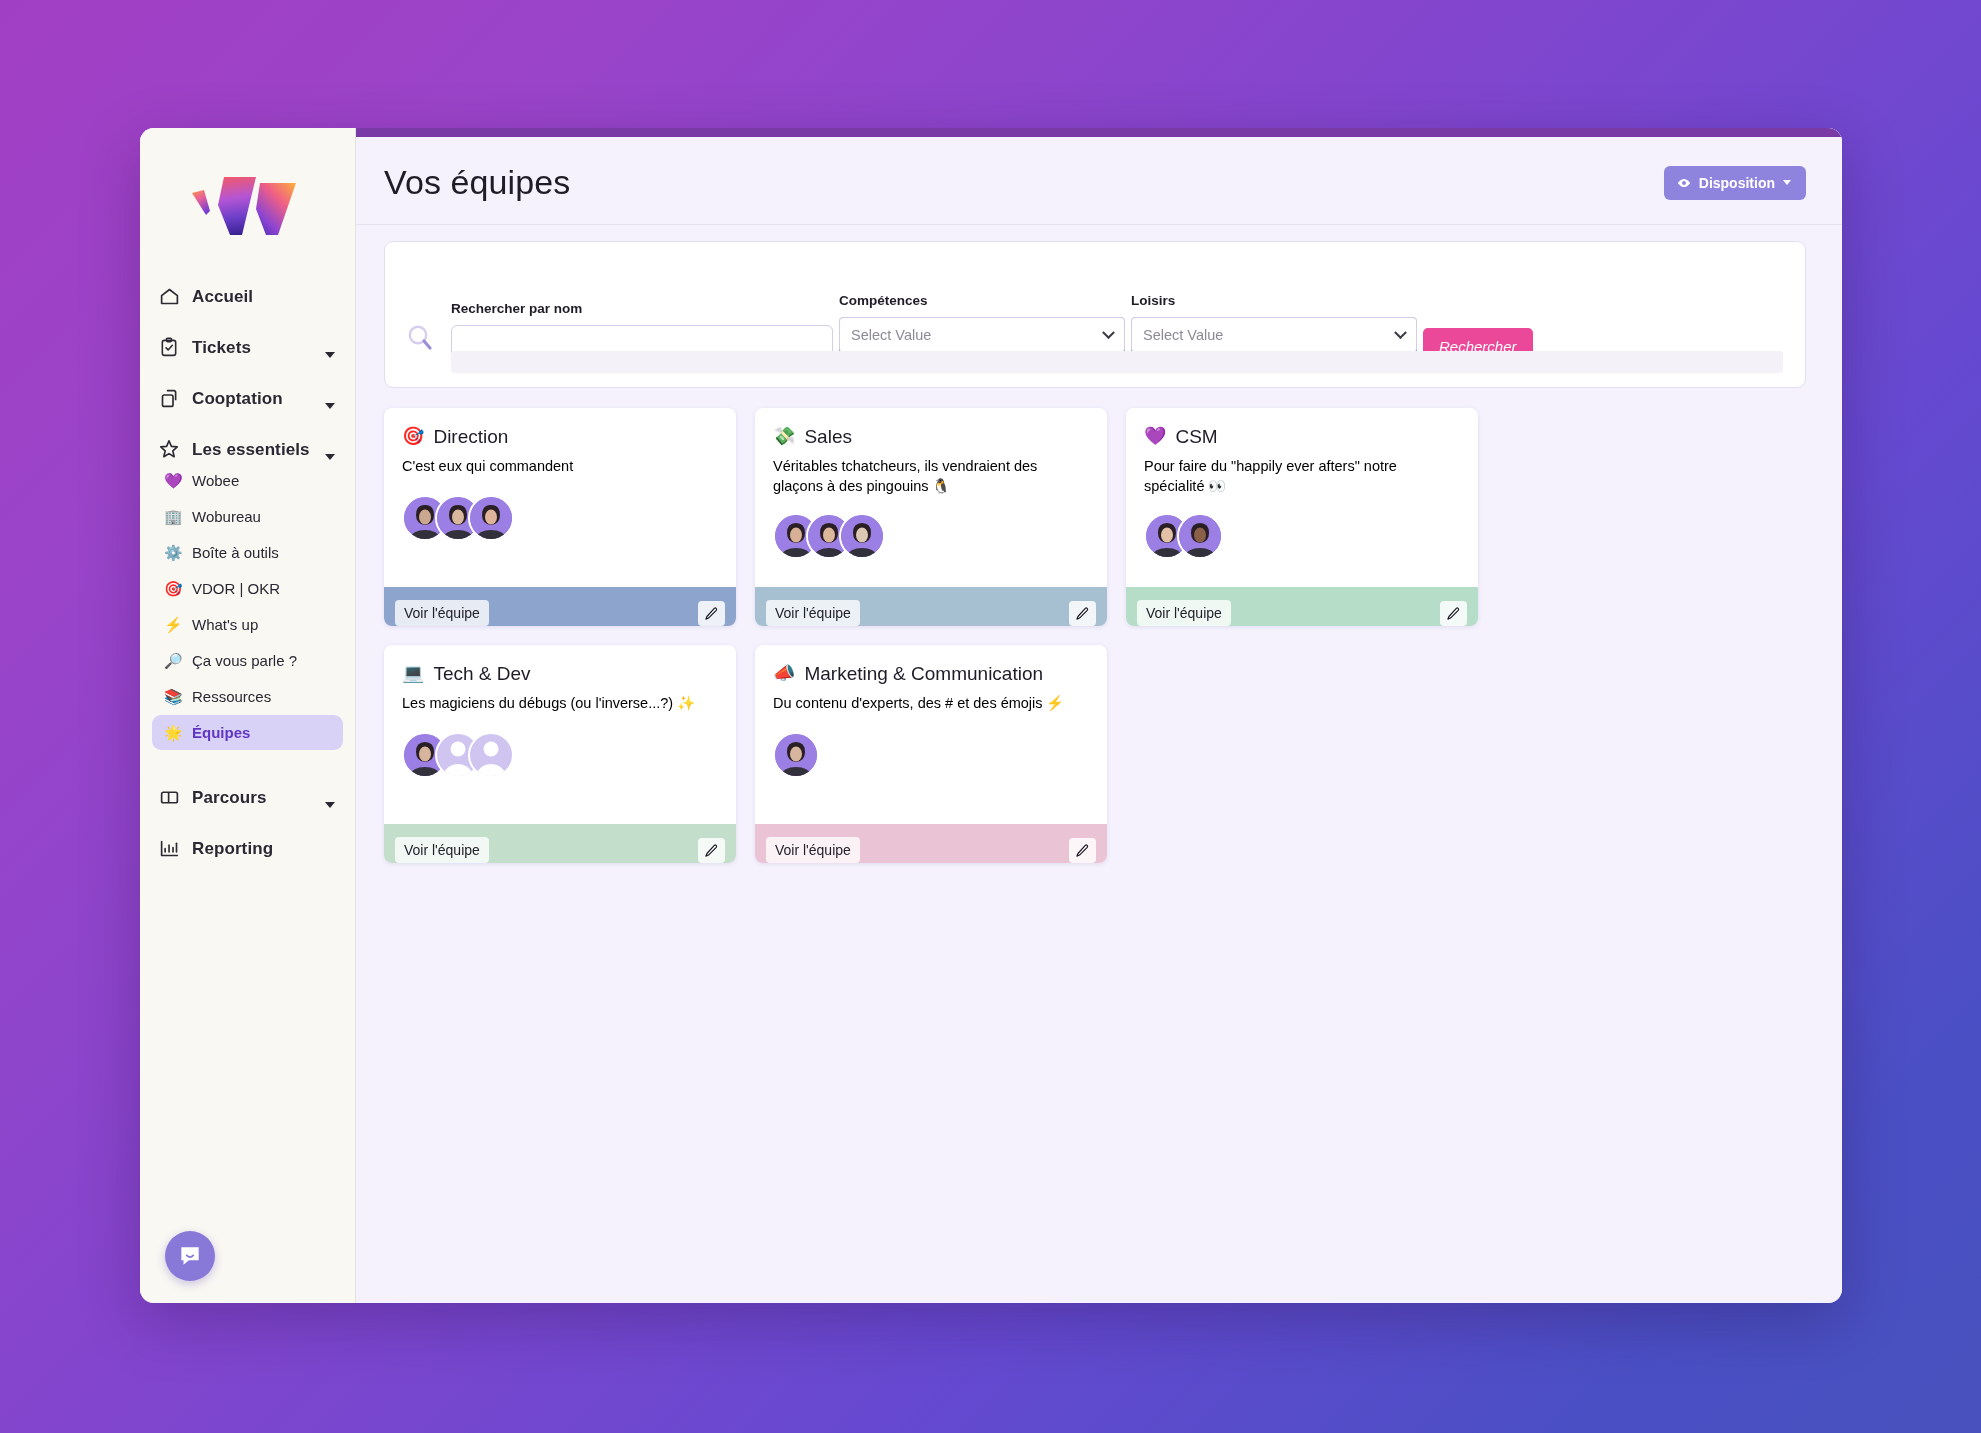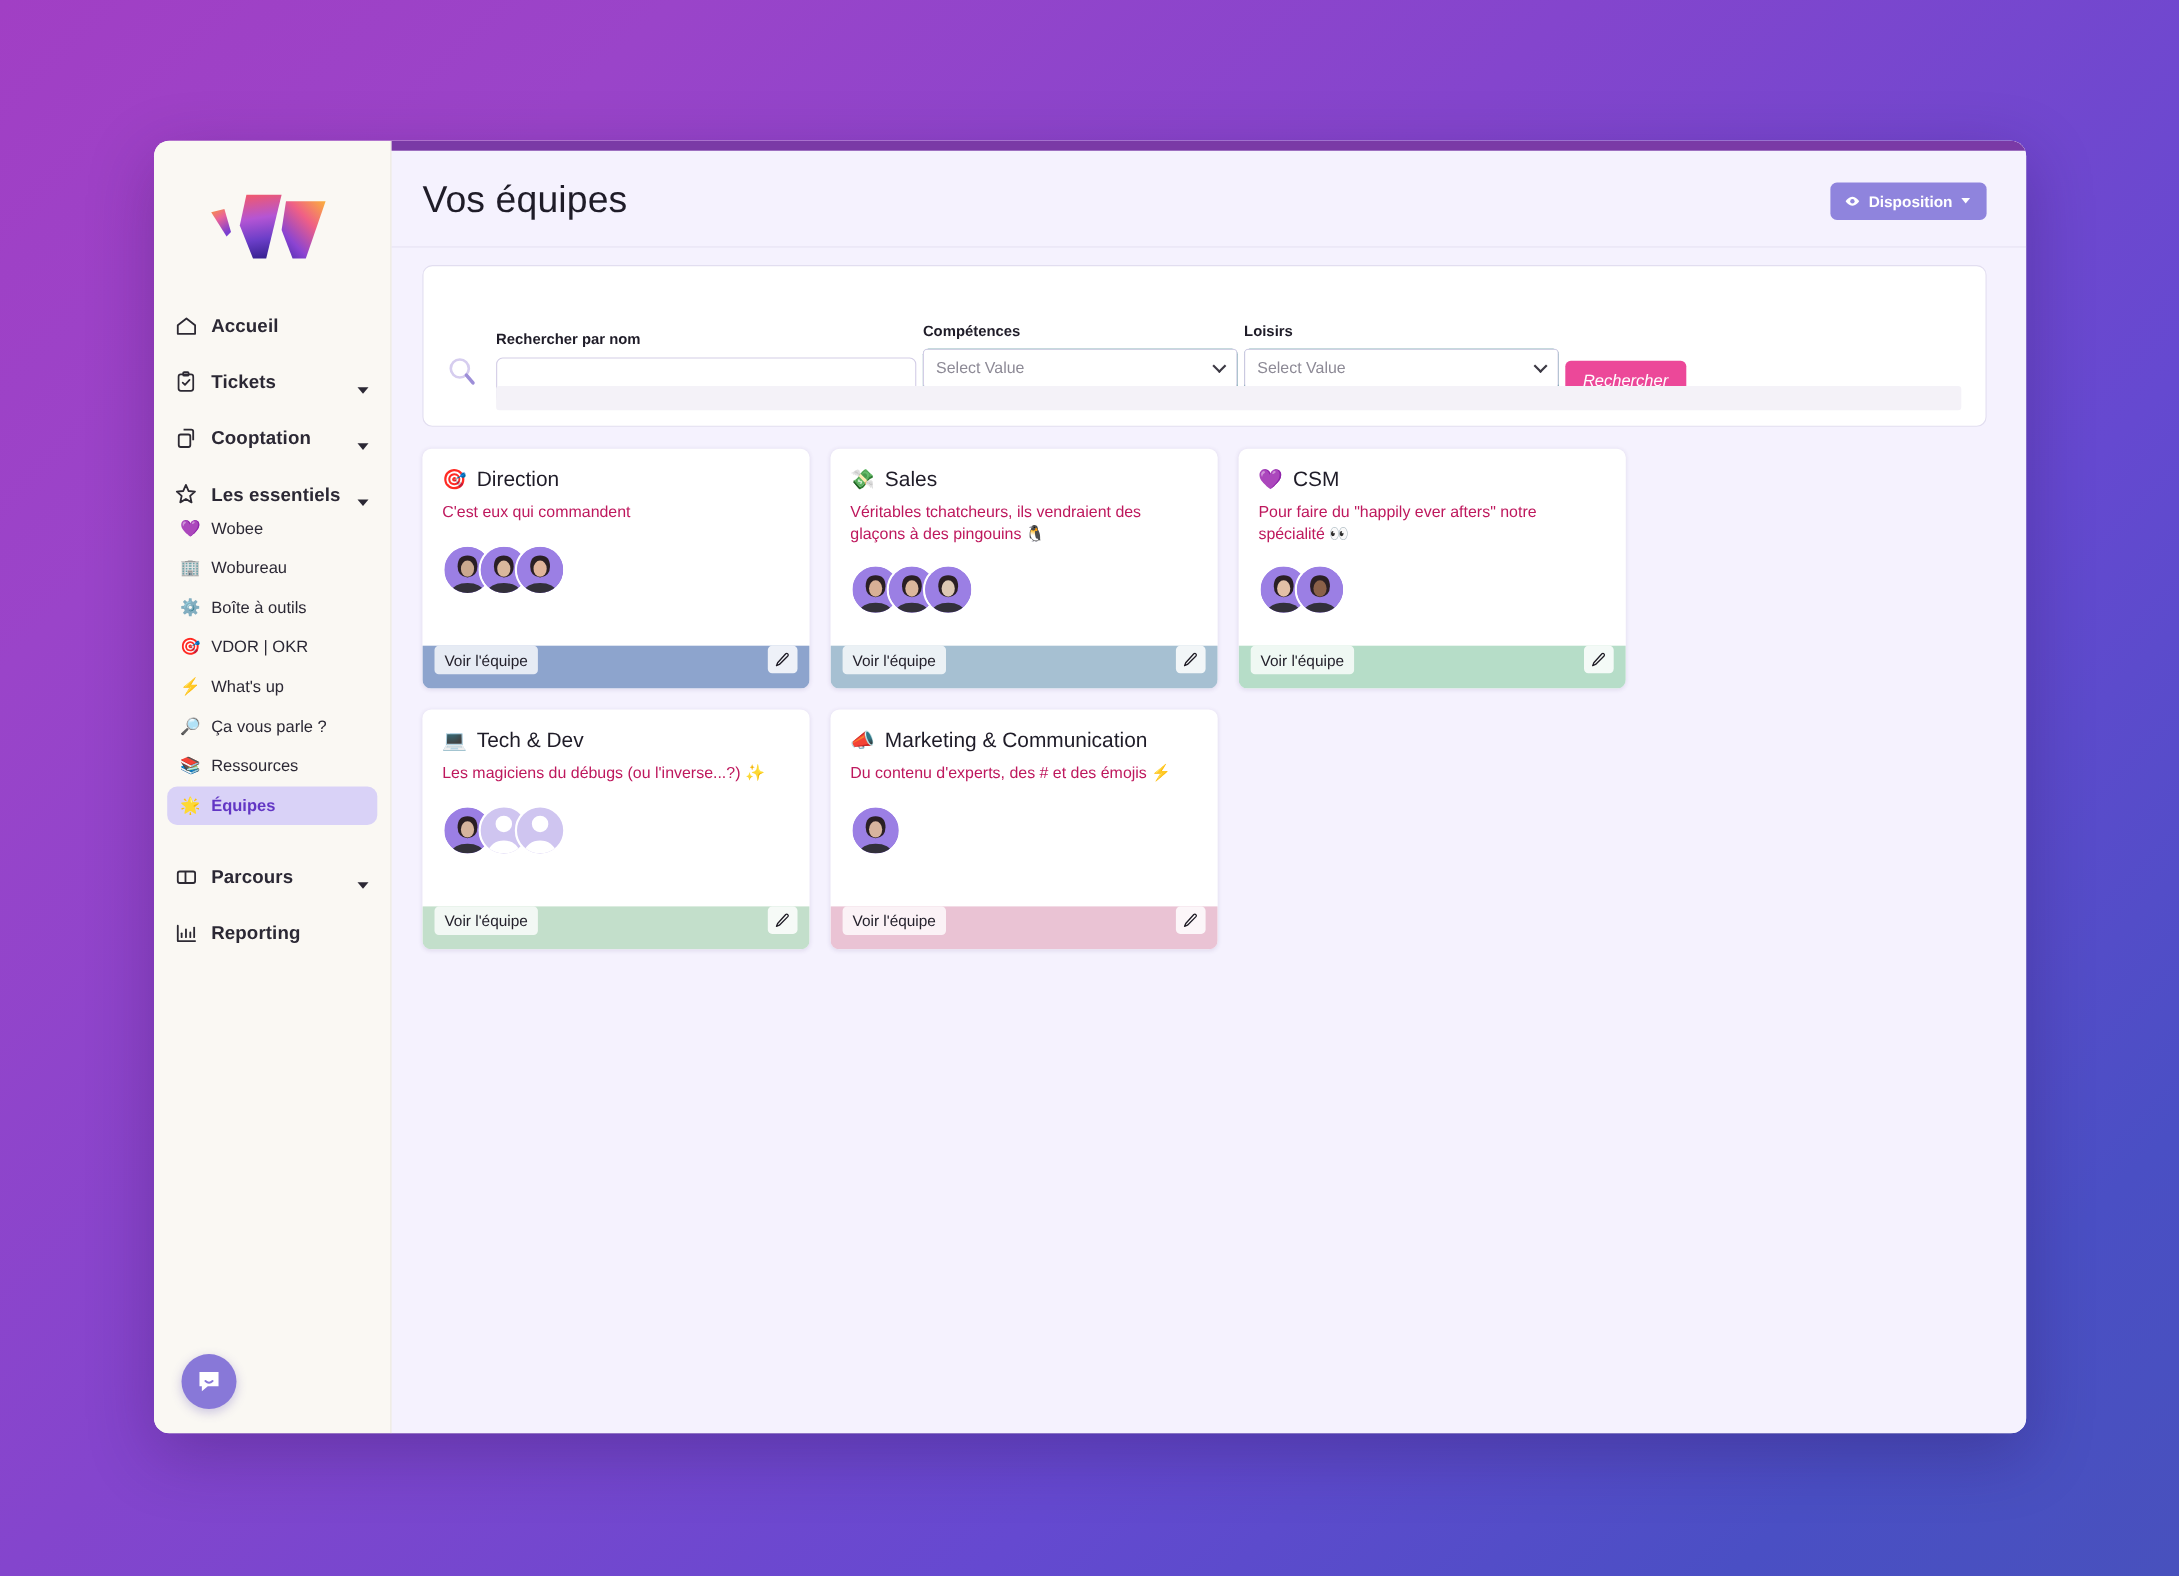--- a/index.html
+++ b/index.html
@@ -221,38 +221,38 @@
   }
   .card-body { padding: 17px 18px 0 18px; flex: 1; }
   .card-title {
     font-size: 19px; color: #1f1c28;
     display: flex; align-items: flex-start; gap: 9px;
     line-height: 1.22;
     margin-bottom: 9px;
   }
   .card-title .t-emoji { font-size: 18px; line-height: 1.3; flex:0 0 auto; }
   .card-desc {
-    font-size: 14.5px; color: #be185d;
+    font-size: 14.5px; color: #000000;
     line-height: 1.36;
     min-height: 22px;
   }
   .avatars { display: flex; margin-top: 16px; height: 46px; }
   .av {
     width: 46px; height: 46px; border-radius: 50%;
     background: linear-gradient(150deg,#a78ce8,#7f5fd4);
     border: 2px solid #fff;
     margin-left: -13px;
     overflow: hidden; position: relative;
     flex: 0 0 46px;
   }
   .av:first-child { margin-left: 0; }
   .av.placeholder { background: #cfc5f0; }
   .card-foot {
     height: 39px;
-    display: flex; align-items: flex-start; justify-content: space-between;
+    display: flex; align-items: flex-end; justify-content: space-between;
     padding: 0 11px;
   }
   .view-btn {
     background: rgba(255,255,255,.78);
     border-radius: 4px;
     font-size: 14px; color: #24212c;
     padding: 5px 9px;
     cursor: pointer;
   }
   .edit-btn {

